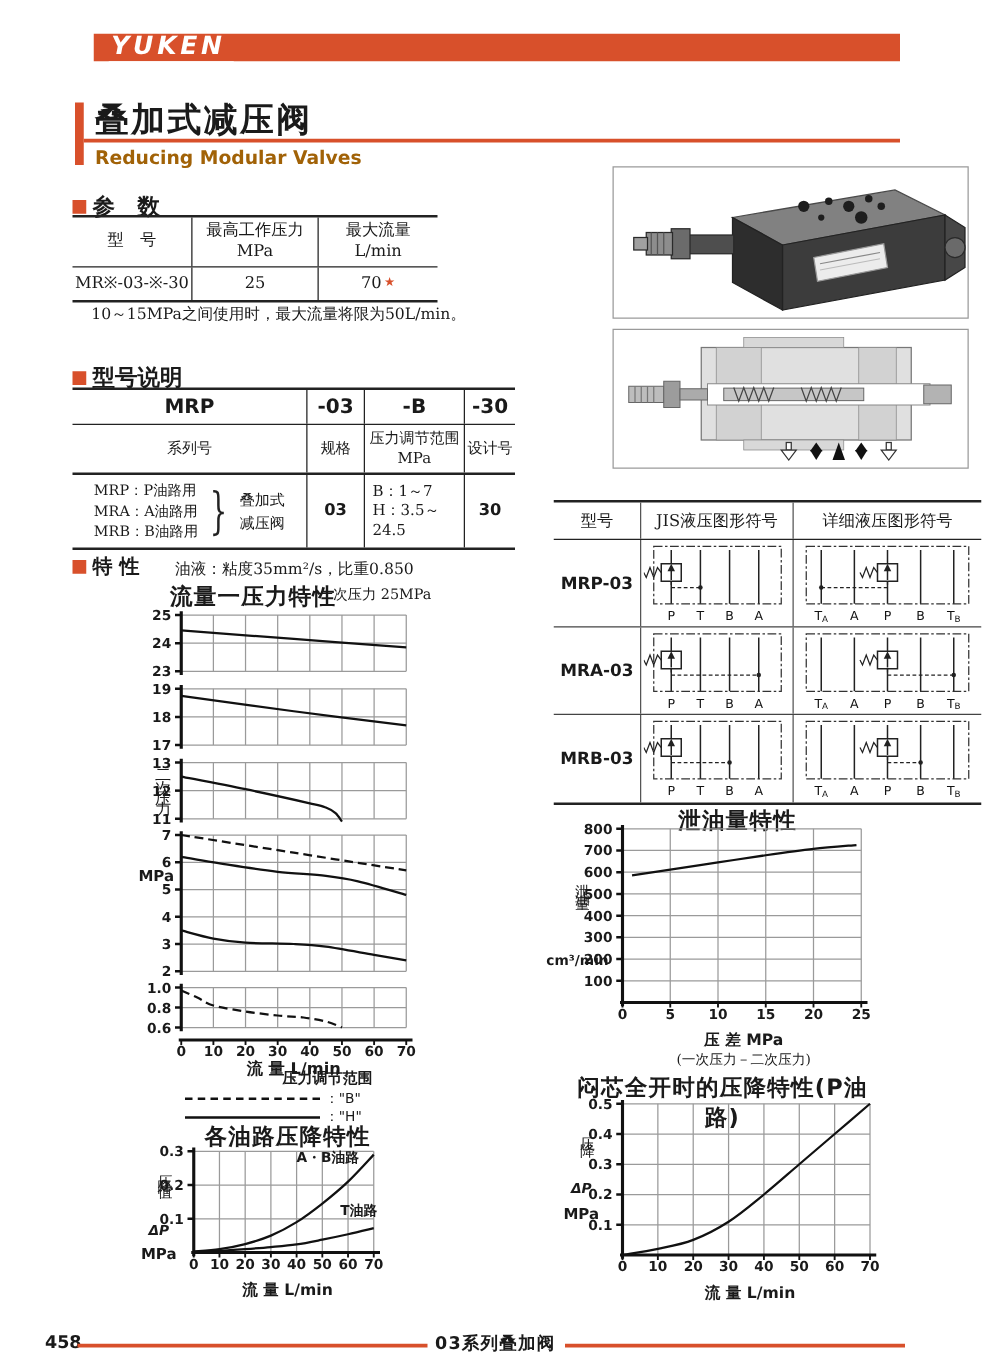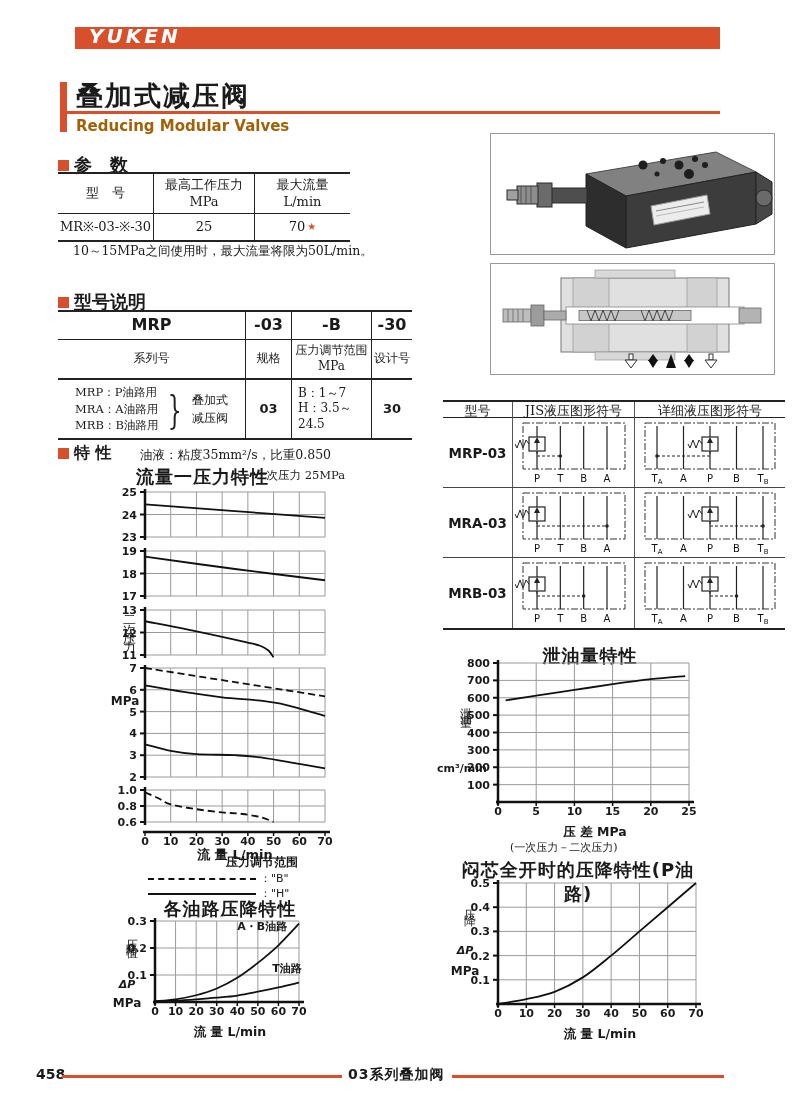--- a/index.html
+++ b/index.html
@@ -62,39 +62,39 @@
 .oil-note { left:140px; top:447px; font-size:12.5px; font-family:"DejaVu Serif","Liberation Serif",serif; }
 .chart-title { font-weight:bold; font-size:18px; letter-spacing:1px; }
 .ct-flow { left:136px; top:465px; }
 .anno-flow { left:255px; top:468px; font-size:11.5px; font-family:"DejaVu Serif","Liberation Serif",serif; }
 
 .vlabel { writing-mode:vertical-rl; text-orientation:upright; font-size:13px; letter-spacing:8px;
   width:26px; text-align:center; font-family:"DejaVu Serif","Liberation Serif",serif; }
 .vunit { font-size:12px; font-weight:bold; width:32px; text-align:center; }
 .vsym { font-size:11px; font-style:italic; font-weight:bold; width:26px; text-align:center; }
 .xlabel { text-align:center; font-weight:bold; font-size:13px; }
-.xlabel-sub { font-size:11px; font-family:"DejaVu Serif","Liberation Serif",serif; }
+.xlabel-sub { text-align:center; font-size:11px; font-family:"DejaVu Serif","Liberation Serif",serif; }
 
 
 .legend { left:148px; top:854px; width:210px; font-size:11.5px; }
 .legend-title { margin-left:78px; font-weight:bold; font-size:12px; }
 .legend-row { display:flex; align-items:center; gap:4px; height:15px; }
 .sample { width:108px; height:0; border-top:2px solid #111; display:inline-block; }
 .sample.dashed { border-top-style:dashed; }
 .legend-label { font-size:11px; }
 
 
 .img-box { border:1px solid #9a9a9a; background:#fff; }
 .photo-box { left:490px; top:133px; width:285px; height:122px; }
 .section-box { left:490px; top:263px; width:285px; height:112px; }
 
 
 .sym-table { left:443px; top:400px; width:342px; border-top:2.5px solid #222; border-bottom:2.5px solid #222; }
 .sym-row { display:grid; grid-template-columns:70px 122px 150px; }
-.sym-head { height:16px; border-bottom:1.5px solid #222; font-family:"DejaVu Serif","Liberation Serif",serif; }
+.sym-head { height:30px; border-bottom:1.5px solid #222; font-family:"DejaVu Serif","Liberation Serif",serif; }
 .sym-body { height:70px; border-bottom:1px solid #444; }
 .sym-body.lastrow { border-bottom:none; }
 .sym-cell { display:flex; justify-content:center; align-items:center; font-size:13px; border-right:1px solid #555; }
 .sym-cell.last { border-right:none; }
 .sym-model { font-weight:bold; font-size:13.5px; }
 
 
 .footer-page { left:36px; top:1066px; font-size:14px; font-weight:bold; }
 .footer-line { top:1075px; height:3px; background:#d8502b; }
 .fl1 { left:62px; width:280px; }

